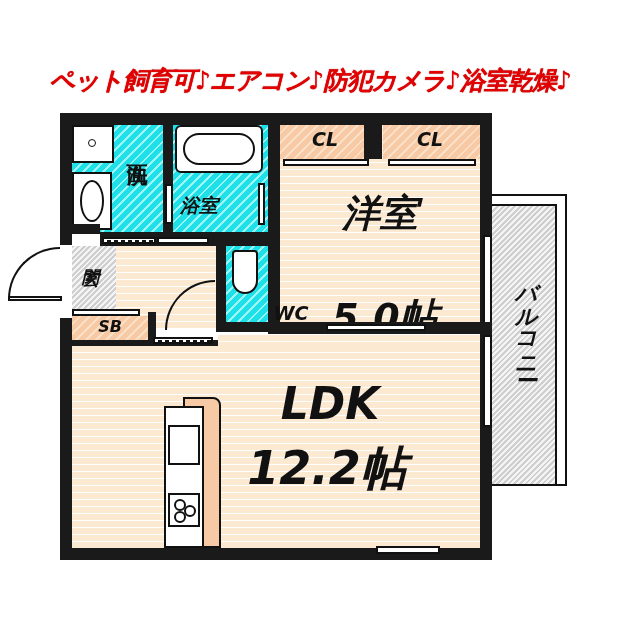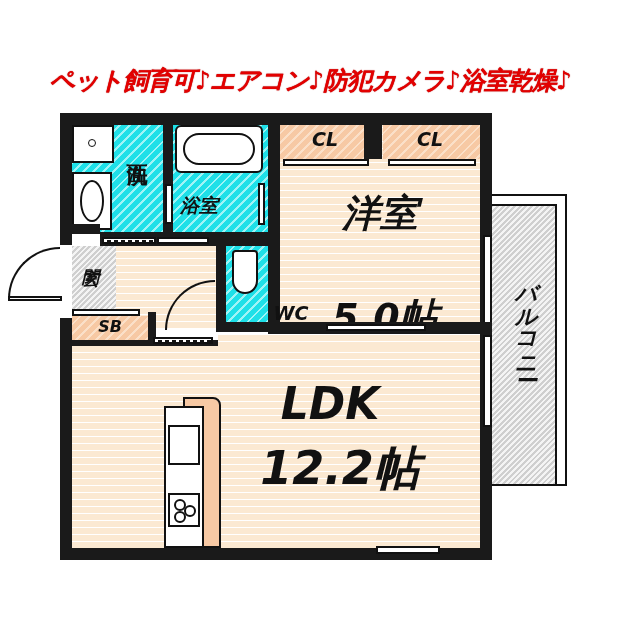--- a/index.html
+++ b/index.html
@@ -120,21 +120,21 @@
   <div class="wall" style="left:216px; top:244px; width:10px; height:86px;"></div>
   <div class="wet" style="left:226px; top:246px; width:42px; height:78px;"></div>
   <div class="abs" style="left:232px; top:250px; width:26px; height:44px; background:#fff; border:2px solid #111; border-radius:4px 4px 14px 14px; box-sizing:border-box;"></div>
   <div class="label-big" style="left:228px; top:302px; width:38px; font-size:19px;margin-left:44px;">WC</div>
   <div class="abs" style="left:165px; top:280px; width:50px; height:50px; border-top:2px solid #111; border-left:2px solid #111; border-top-left-radius:50px; box-sizing:border-box;"></div>
   <div class="wall" style="left:216px; top:322px; width:64px; height:10px;"></div>
 
   <div class="floor" style="left:72px; top:346px; width:408px; height:202px;"></div>
   <div class="floor" style="left:218px; top:334px; width:262px; height:14px;"></div>
   <div class="label-big" style="left:260px; top:378px; width:140px; font-size:44px;font-style:italic;">LDK</div>
-  <div class="label-big" style="left:240px; top:438px; width:200px; font-size:46px;">12.2帖</div>
+  <div class="label-big" style="left:227px; top:438px; width:200px; font-size:46px;">12.2帖</div>
 
   <div class="abs" style="left:183px; top:397px; width:38px; height:151px; background:#f7c9a4; border:2px solid #111; border-radius:0 8px 0 0; box-sizing:border-box;"></div>
   <div class="abs" style="left:164px; top:406px; width:40px; height:142px; background:#fff; border:2px solid #111; box-sizing:border-box;"></div>
   <div class="abs" style="left:168px; top:425px; width:32px; height:40px; background:#fff; border:2px solid #111; box-sizing:border-box;"></div>
   <div class="abs" style="left:168px; top:493px; width:32px; height:34px; background:#fff; border:2px solid #111; box-sizing:border-box;">
     <span class="abs" style="left:4px; top:4px; width:8px; height:8px; border:2px solid #111; border-radius:50%;"></span>
     <span class="abs" style="left:14px; top:10px; width:8px; height:8px; border:2px solid #111; border-radius:50%;"></span>
     <span class="abs" style="left:4px; top:16px; width:8px; height:8px; border:2px solid #111; border-radius:50%;"></span>
   </div>
 

